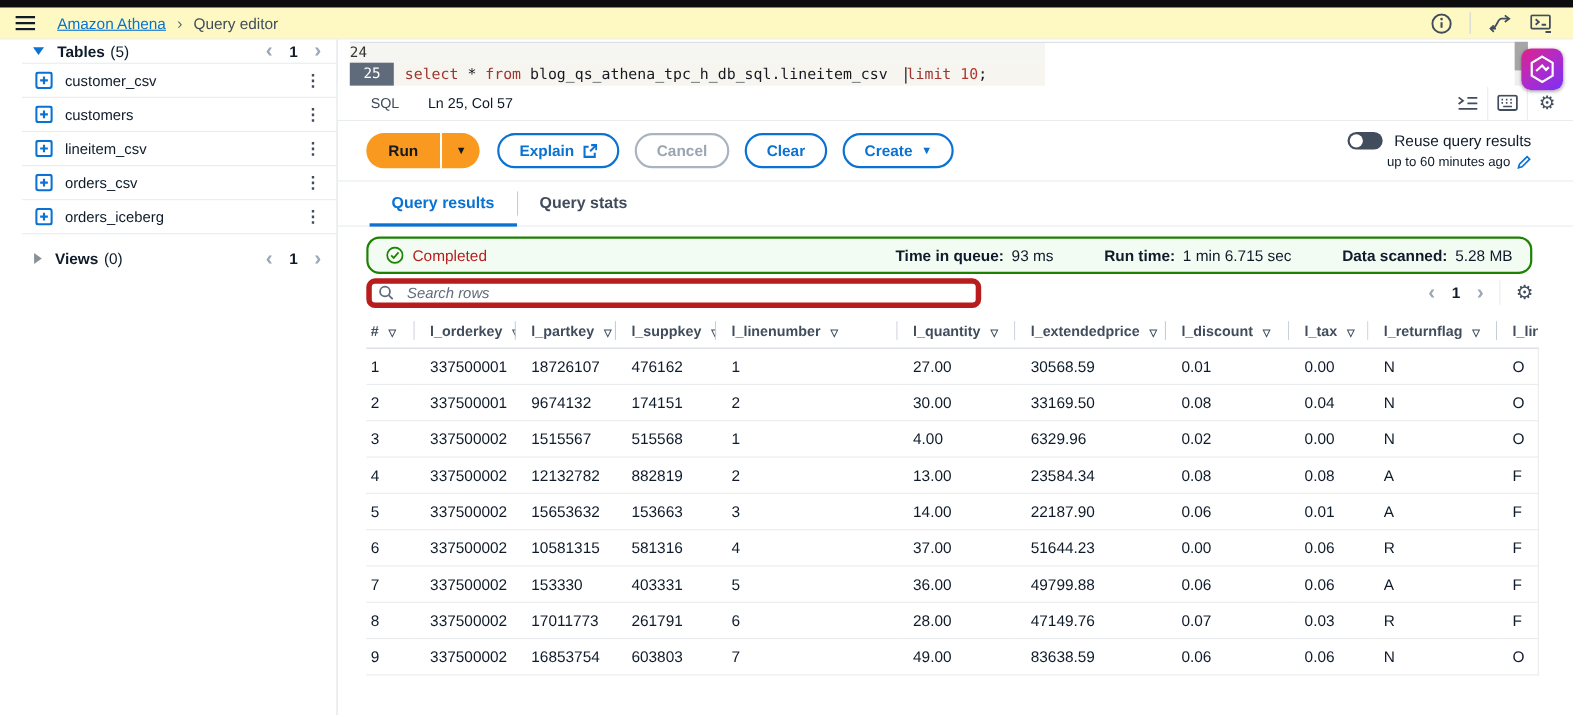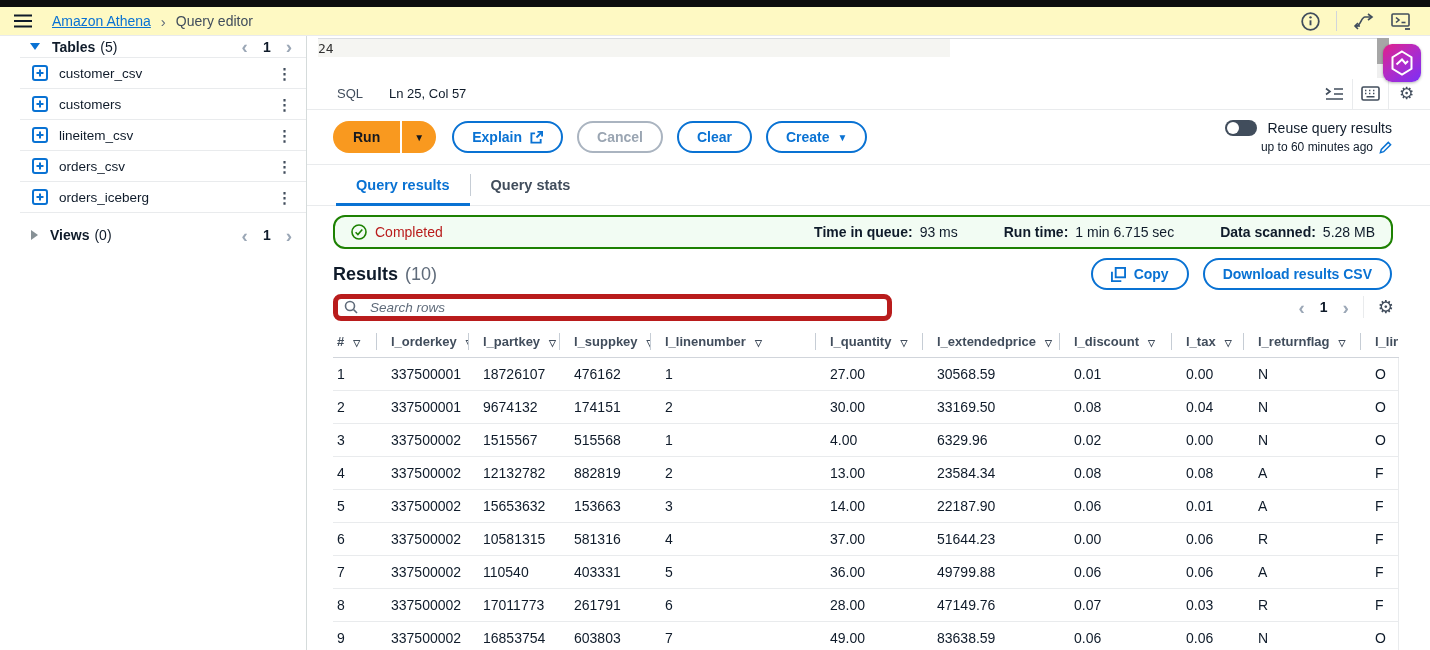--- a/index.html
+++ b/index.html
@@ -252,20 +252,24 @@
       </div>
     </aside>
 
     <main class="main">
 
       <section class="editor">
         <div class="ed-rows">
           <div class="ed-row r24">
             <span class="gutter">24</span>
           </div>
+          <div class="ed-row r25">
+            <span class="gutter active">25</span>
+            <span class="code" id="code-line"><span class="kw">select</span><span class="plain"> * </span><span class="kw">from</span><span class="plain"> blog_qs_athena_tpc_h_db_sql.lineitem_csv  </span><span class="cursor"></span><span class="kw">limit</span><span class="plain"> </span><span class="num">10</span><span class="plain">;</span></span>
+          </div>
         </div>
         <div class="ed-scroll">
             <div class="ed-thumb"></div>
           </div>
         <div class="ext-logo">
           <svg width="24" height="26" viewBox="0 0 24 26">
               <path d="M12 1.5l9.5 5.7v11.6L12 24.5l-9.5-5.7V7.2z" fill="none" stroke="#fff" stroke-width="2"></path>
               <path d="M6.5 14.5l5.5-5 3.5 4 2.5-2.5" fill="none" stroke="#fff" stroke-width="2"></path>
             </svg>
         </div>
@@ -356,36 +360,20 @@
               <span class="m-label">Run time:</span>
               <span>1 min 6.715 sec</span>
             </span>
             <span class="metric">
               <span class="m-label">Data scanned:</span>
               <span>5.28 MB</span>
             </span>
           </div>
       </div>
 
-      <div class="res-head">
-        <span class="res-title">Results</span>
-        <span class="res-count">(10)</span>
-        <div class="res-btns">
-          <button class="btn btn-blue" style="margin-right:0;">
-            <span style="display:flex;">
-              <svg width="15" height="15" viewBox="0 0 16 16">
-                  <rect x="5" y="1" width="10" height="10" fill="none" stroke="#0972d3" stroke-width="2"></rect>
-                  <path d="M11 15H1V5" fill="none" stroke="#0972d3" stroke-width="2"></path>
-                </svg>
-            </span>
-            <span>Copy</span>
-          </button>
-          <button class="btn btn-blue" style="margin-right:0;">Download results CSV</button>
-        </div>
-      </div>
 
       <div class="search-row">
         <div class="search-box">
           <span class="search-ic">
             <svg width="14" height="14" viewBox="0 0 14 14">
                 <circle cx="6" cy="6" r="4.5" fill="none" stroke="#5f6b7a" stroke-width="1.6"></circle>
                 <path d="M9.5 9.5L13 13" stroke="#5f6b7a" stroke-width="1.6"></path>
               </svg>
           </span>
           <input type="text" placeholder="Search rows" style="">
@@ -505,21 +493,21 @@
               <td>37.00</td>
               <td>51644.23</td>
               <td>0.00</td>
               <td>0.06</td>
               <td>R</td>
               <td>F</td>
             </tr>
             <tr>
               <td>7</td>
               <td>337500002</td>
-              <td>110540</td>
+              <td>153330</td>
               <td>403331</td>
               <td>5</td>
               <td>36.00</td>
               <td>49799.88</td>
               <td>0.06</td>
               <td>0.06</td>
               <td>A</td>
               <td>F</td>
             </tr>
             <tr>

